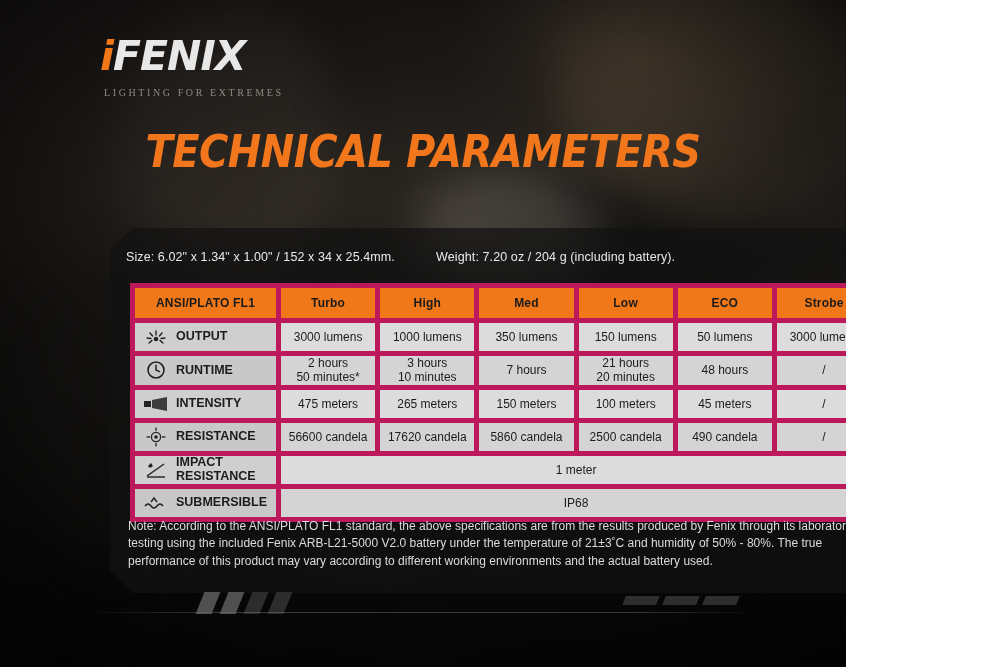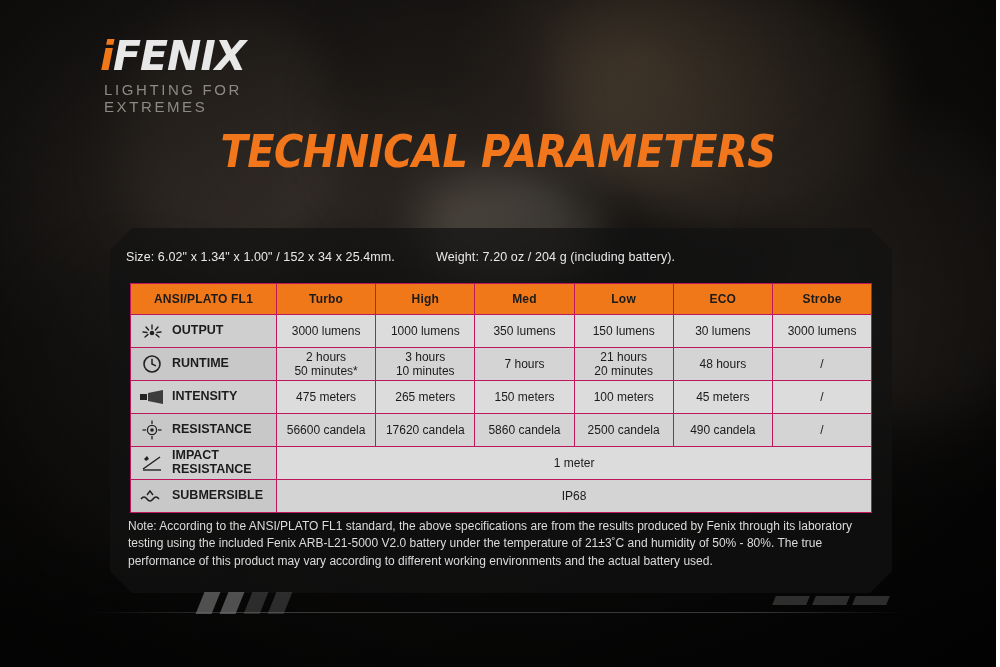--- a/index.html
+++ b/index.html
@@ -5,21 +5,21 @@
   html, body {
     margin: 0;
     padding: 0;
     background: #ffffff;
   }
   body {
     font-family: "Liberation Sans", sans-serif;
   }
   .page {
     position: relative;
-    width: 996px;
+    width: 846px;
     height: 667px;
     overflow: hidden;
     background: #404040;
   }
   
   .bg {
     position: absolute;
     inset: 0;
     background:
       radial-gradient(ellipse 280px 200px at 640px 60px, rgba(150,120,90,0.42), rgba(0,0,0,0) 70%),
@@ -58,26 +58,26 @@
     font-family: "DejaVu Sans", sans-serif;
     font-weight: bold;
     font-style: italic;
     font-size: 41px;
     letter-spacing: -1px;
     line-height: 1;
     color: #e8e8e8;
   }
   .logo-main .fx-i { color: #f07818; }
   .logo-sub {
-    margin-top: 4px;
+    margin-top: 10px;
     margin-left: 4px;
-    font-size: 15px;
+    font-size: 10px;
     letter-spacing: 2.6px;
     color: #8d8a84;
-    font-family: Liberation Sans, sans-serif;
+    font-family: Liberation Serif, serif;
   }
 
   
   .title {
     position: absolute;
     left: 0;
     right: 0;
     top: 128px;
     text-align: center;
     font-family: "DejaVu Sans", sans-serif;
@@ -118,21 +118,21 @@
     top: 283px;
     width: 742px;
   }
   table.spec {
     border-collapse: collapse;
     width: 742px;
     table-layout: fixed;
     background: #d2d2d2;
   }
   table.spec th, table.spec td {
-    border: 1px solid #be185d;
+    border: 5px solid #be185d;
     font-size: 12px;
     color: #1b1b1b;
     text-align: center;
     padding: 0;
   }
   thead th {
     background: #f07818;
     color: #ffffff;
     font-weight: bold;
     font-size: 12.5px;
@@ -297,21 +297,21 @@
                     <circle cx="12" cy="11" r="2.3" fill="#222"></circle>
                   </svg>
               </span>
               <span class="rowhead-label">OUTPUT</span>
             </div>
           </td>
           <td>3000 lumens</td>
           <td>1000 lumens</td>
           <td>350 lumens</td>
           <td>150 lumens</td>
-          <td>30 lumens</td>
+          <td>50 lumens</td>
           <td>3000 lumens</td>
         </tr>
 
         <tr>
           <td class="rowhead">
             <div class="rowhead-inner">
               <span class="ricon">
                 <svg width="22" height="22" viewBox="0 0 22 22">
                     <circle cx="11" cy="11" r="8" fill="none" stroke="#222" stroke-width="1.6"></circle>
                     <path d="M11 6.2 L11 11 L14.4 12.6" stroke="#222" stroke-width="1.5" fill="none" stroke-linecap="round"></path>

